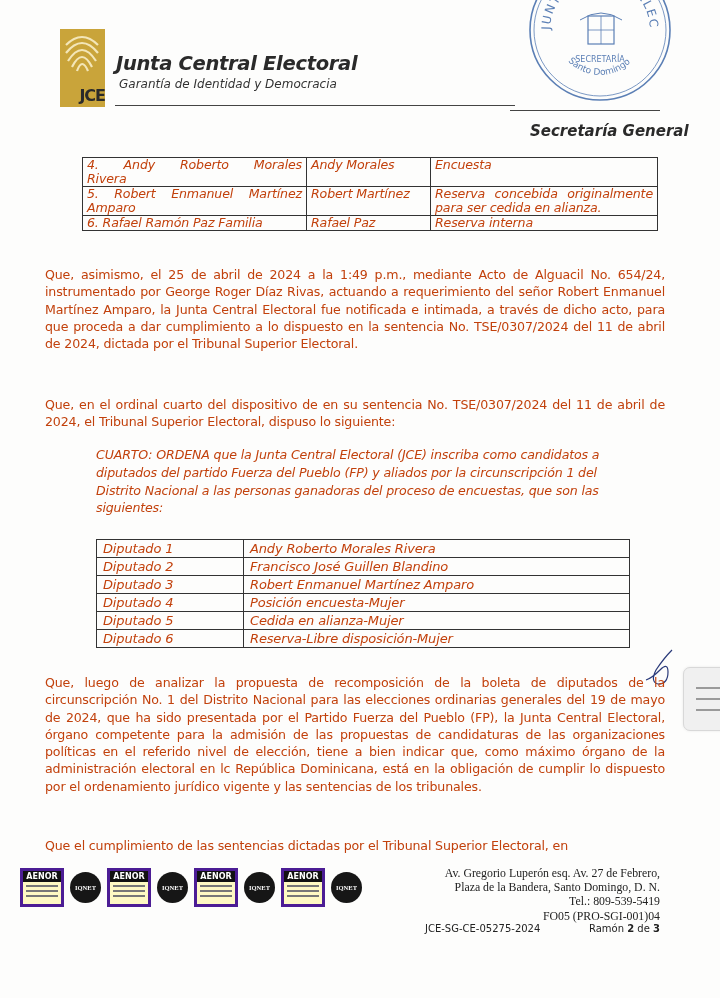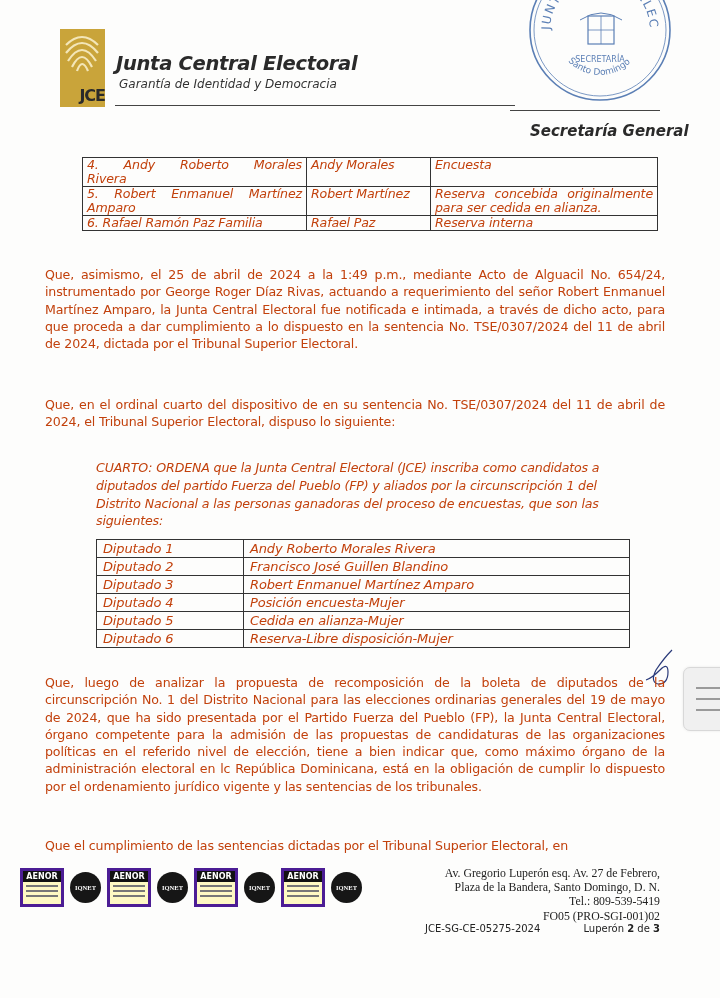--- a/index.html
+++ b/index.html
@@ -31,21 +31,21 @@
   #top-table { left: 82px; top: 157px; width: 576px; border-collapse: collapse; font-style: italic; }
   #top-table td { border: 1px solid #333; padding: 0 4px; vertical-align: top; line-height: 14px; font-size: 12.6px; }
   #top-table td.c1 { width: 215px; text-align: justify; text-align-last: left; }
   #top-table td.c2 { width: 115px; }
   #top-table td.c3 { width: 218px; text-align: justify; }
   .just-line { display: block; text-align: justify; text-align-last: justify; }
 
   .para { left: 45px; width: 620px; line-height: 17.3px; text-align: justify; }
   #p1 { top: 266px; }
   #p2 { top: 396px; }
-  #quote { left: 96px; top: 446px; width: 540px; font-style: italic; line-height: 17.8px; margin-top: 13px; }
+  #quote { left: 96px; top: 446px; width: 540px; font-style: italic; line-height: 17.8px; }
   #p3 { top: 674px; }
   #p4 { top: 837px; }
 
   
   #dip-table { left: 96px; top: 539px; width: 534px; border-collapse: collapse; }
   #dip-table td { border: 1px solid #333; padding: 0 6px; height: 17px; line-height: 17px; font-size: 13px; font-style: italic; }
   #dip-table td.a { width: 134px; }
 
   
   #signature { left: 642px; top: 648px; width: 36px; height: 48px; }
@@ -211,23 +211,23 @@
       <div class="ln"></div>
       <div class="ln"></div>
     </div>
   <div class="iqnet">IQNET</div>
 </div>
 
 <div id="footer-addr" class="abs">
   <div>Av. Gregorio Luperón esq. Av. 27 de Febrero,</div>
   <div>Plaza de la Bandera, Santo Domingo, D. N.</div>
   <div>Tel.: 809-539-5419</div>
-  <div>FO05 (PRO-SGI-001)02</div>
+  <div>FO05 (PRO-SGI-001)04</div>
 </div>
 <div id="footer-ref" class="abs">
   <span>JCE-SG-CE-05275-2024</span>
   <span>
-    <span>Luperón</span>
+    <span>Ramón</span>
     <b>2</b>
     <span>de</span>
     <b>3</b>
   </span>
 </div>
 
 </body></html>

